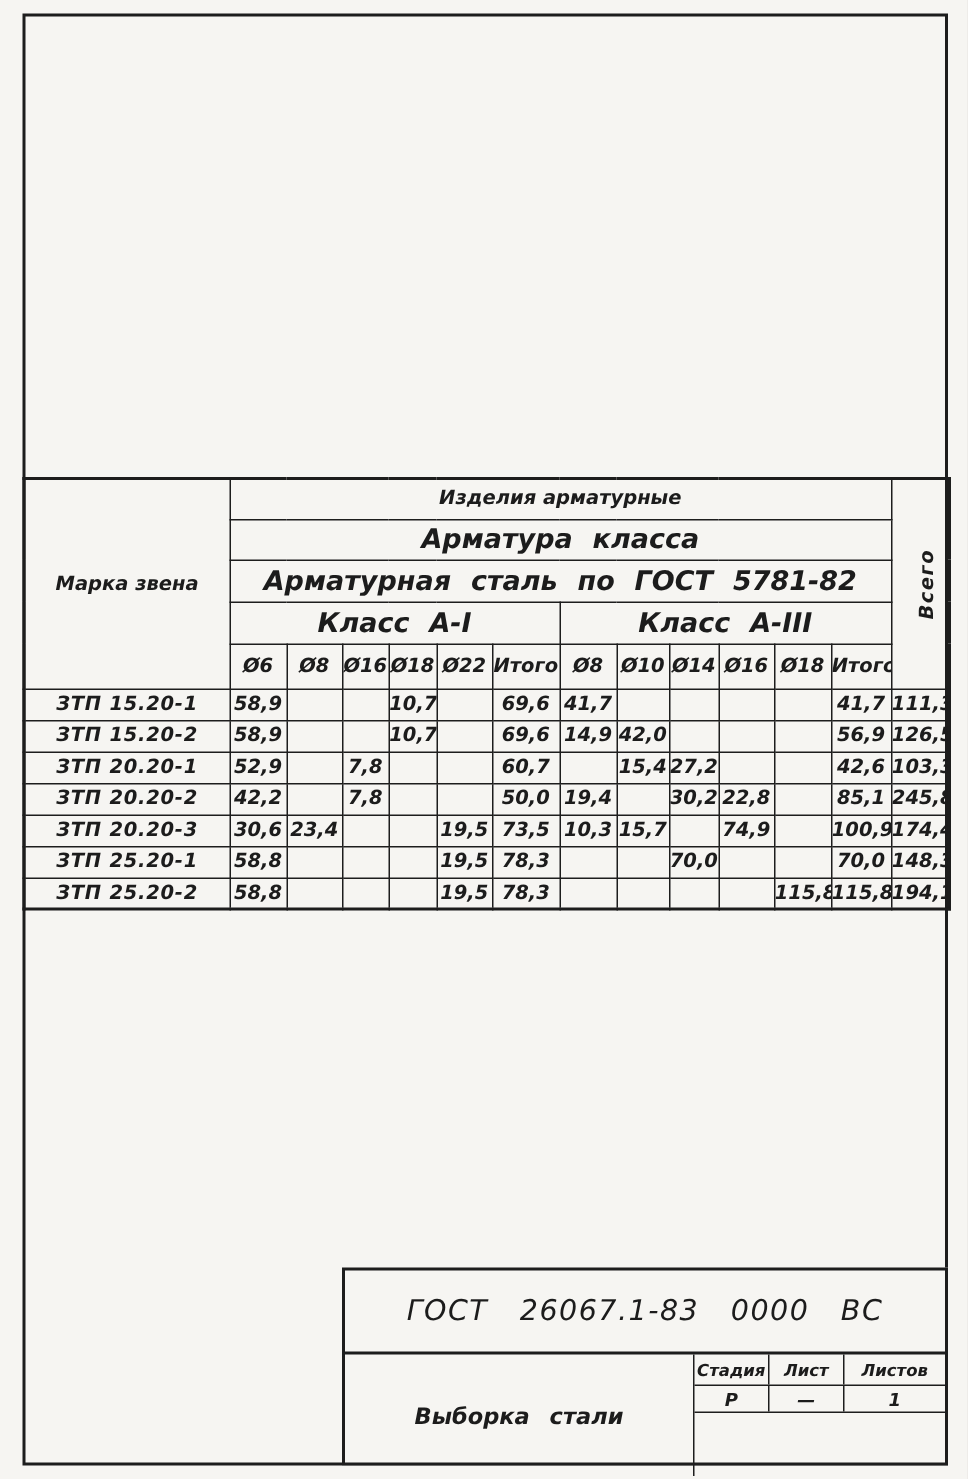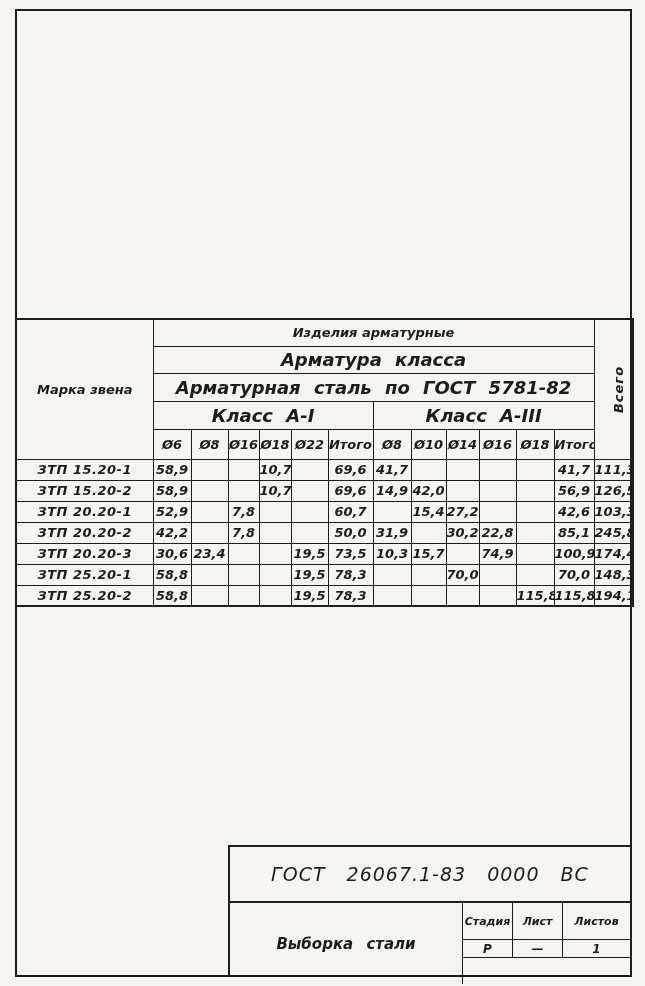--- a/index.html
+++ b/index.html
@@ -66,21 +66,21 @@
     font-size:19px; font-weight:normal; word-spacing:14px; letter-spacing:1px;
   }
   .tb-bottom { display:flex; height:81px; }
   .tb-name {
     width:233px; border-right:1.5px solid #1d1d1d;
     display:flex; align-items:center; justify-content:center;
     font-size:15px; font-weight:bold; word-spacing:8px;
   }
   .tb-grid { flex:1; display:flex; flex-direction:column; }
   .tb-row { display:flex; }
-  .tb-row.hdr { height:37px; border-bottom:1.5px solid #1d1d1d; }
+  .tb-row.hdr { height:21px; border-bottom:1.5px solid #1d1d1d; }
   .tb-row.vals { height:18px; border-bottom:1.5px solid #1d1d1d; }
   .tb-cell {
     display:flex; align-items:center; justify-content:center;
     font-weight:bold;
   }
   .tb-row .tb-cell { border-right:1.5px solid #1d1d1d; }
   .tb-row .tb-cell:last-child { border-right:none; }
   .c-stage { width:50px; } .c-sheet { width:50px; } .c-sheets { flex:1; }
   .tb-row.hdr .tb-cell { font-size:11px; }
   .tb-row.vals .tb-cell { font-size:12px; }
@@ -194,21 +194,21 @@
           <td class="val total-col">103,3</td>
         </tr>
         <tr>
           <td class="mark">ЗТП 20.20-2</td>
           <td class="val">42,2</td>
           <td class="val"></td>
           <td class="val">7,8</td>
           <td class="val"></td>
           <td class="val"></td>
           <td class="val">50,0</td>
-          <td class="val">31,9</td>
+          <td class="val">19,4</td>
           <td class="val"></td>
           <td class="val">30,2</td>
           <td class="val">22,8</td>
           <td class="val"></td>
           <td class="val">85,1</td>
           <td class="val total-col">245,8</td>
         </tr>
         <tr>
           <td class="mark">ЗТП 20.20-3</td>
           <td class="val">30,6</td>

